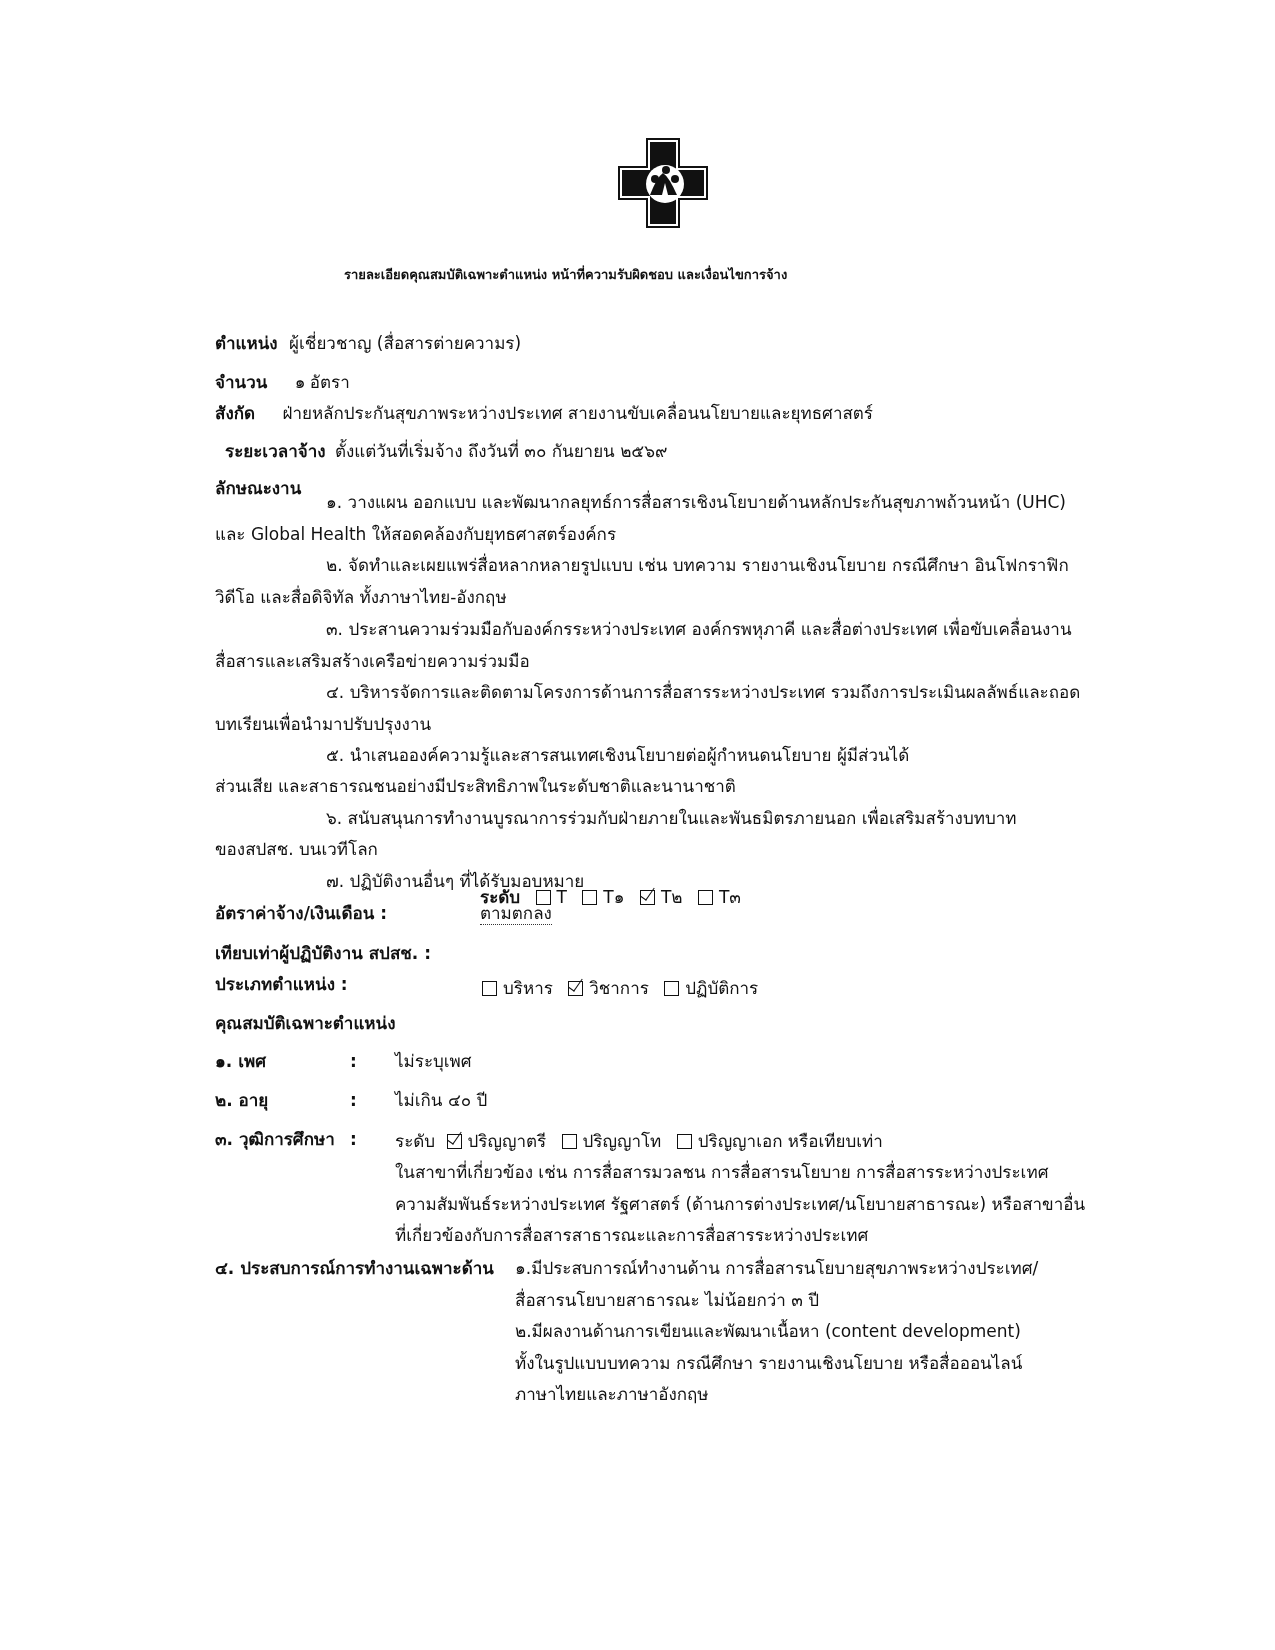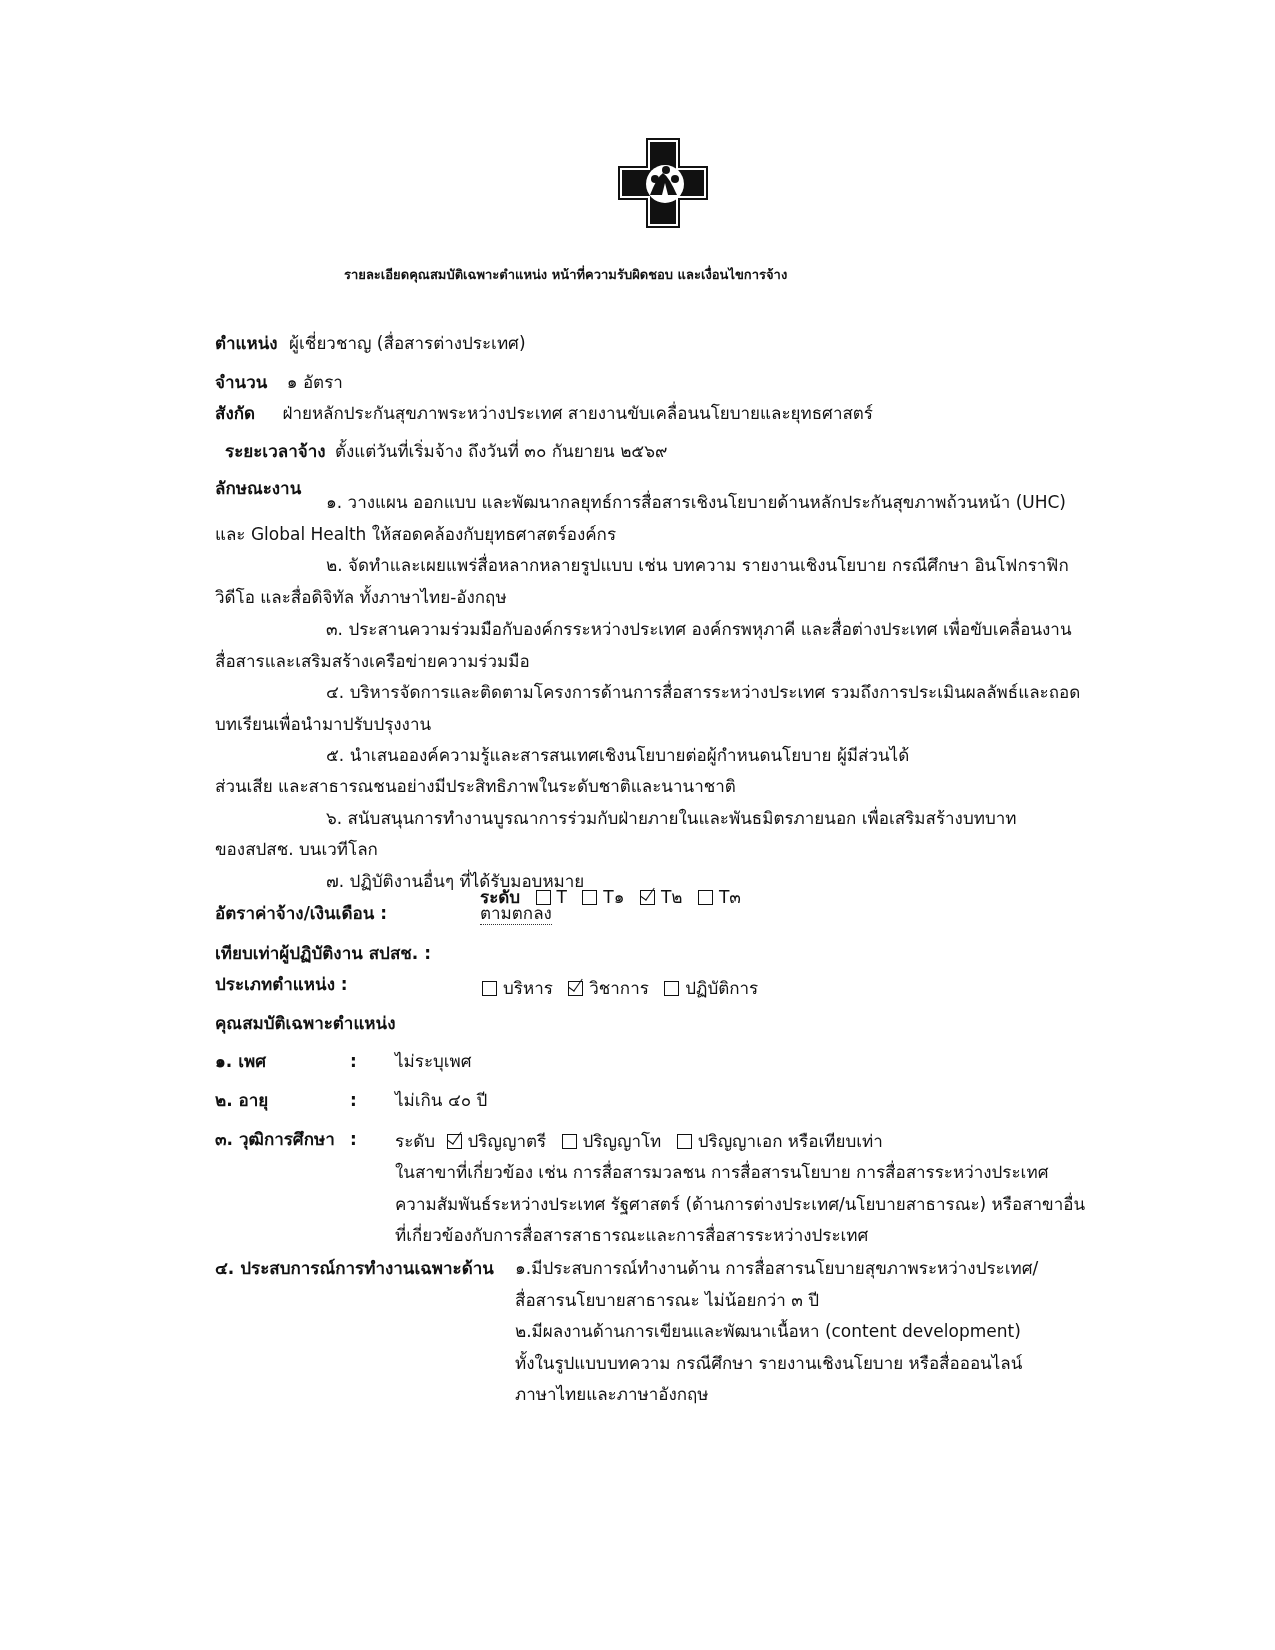--- a/index.html
+++ b/index.html
@@ -30,25 +30,25 @@
     <circle cx="49" cy="33" r="4" fill="#111"></circle>
     <circle cx="58" cy="42" r="4" fill="#111"></circle>
     <path d="M44 62 L48 46 L52 62 Z" fill="#fff"></path>
   </svg>
 </div>
 
 <div class="abs title" style="left:344px; top:264px;">รายละเอียดคุณสมบัติเฉพาะตำแหน่ง หน้าที่ความรับผิดชอบ และเงื่อนไขการจ้าง</div>
 
 <div class="abs t" style="left:215px; top:332px;">
   <span class="b">ตำแหน่ง</span>
-  <span style="margin-left:6px;">ผู้เชี่ยวชาญ (สื่อสารต่างประเทศ)</span>
+  <span style="margin-left:6px;">ผู้เชี่ยวชาญ (สื่อสารต่ายความร)</span>
 </div>
 <div class="abs t" style="left:215px; top:371px;">
   <span class="b">จำนวน</span>
-  <span style="margin-left:14px;">๑ อัตรา</span>
+  <span style="margin-left:22px;font-family:Liberation Serif, serif;">๑ อัตรา</span>
 </div>
 <div class="abs t" style="left:215px; top:402px;">
   <span class="b">สังกัด</span>
   <span style="margin-left:22px;margin-top:28px;">ฝ่ายหลักประกันสุขภาพระหว่างประเทศ สายงานขับเคลื่อนนโยบายและยุทธศาสตร์</span>
 </div>
 <div class="abs t" style="left:225px; top:440px;">
   <span class="b">ระยะเวลาจ้าง</span>
   <span style="margin-left:4px;">ตั้งแต่วันที่เริ่มจ้าง ถึงวันที่ ๓๐ กันยายน ๒๕๖๙</span>
 </div>
 

